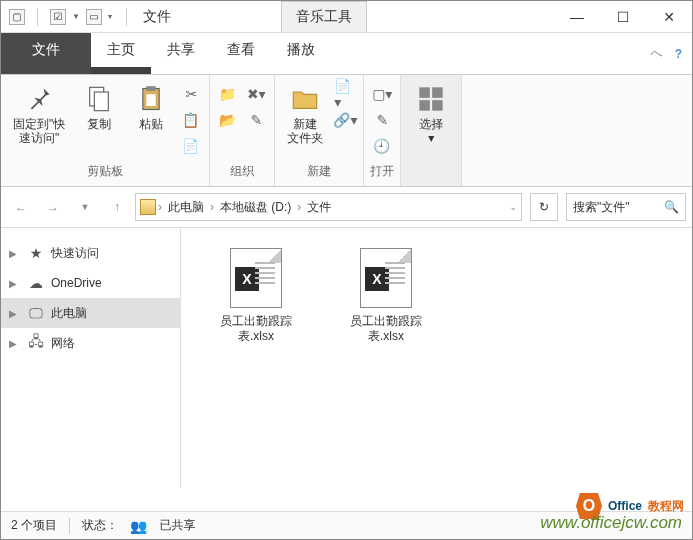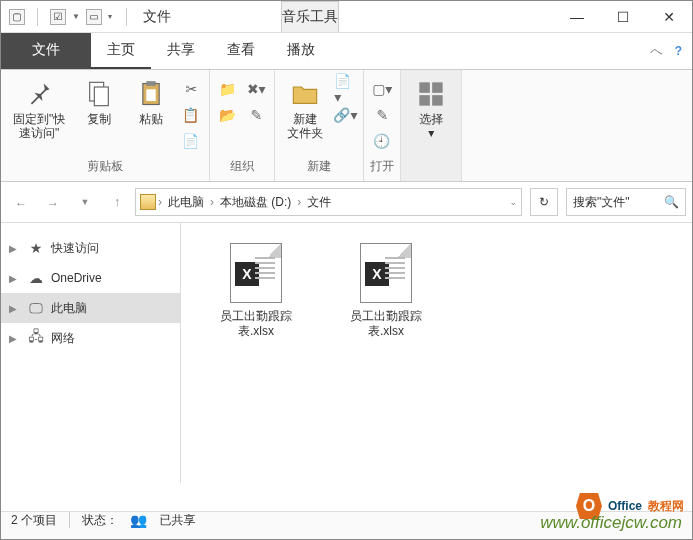--- a/index.html
+++ b/index.html
@@ -2,27 +2,27 @@
 <html><head>
 <meta charset="utf-8">
 <style>
 *{box-sizing:border-box;margin:0;padding:0;font-family:"Microsoft YaHei",sans-serif;font-size:12px;color:#333}
 body{width:693px;height:540px;background:#fff;border:1px solid #888;position:relative;overflow:hidden}
 .titlebar{height:32px;display:flex;align-items:center;background:#fff;border-bottom:1px solid #ddd}
 .titlebar .qat{display:flex;align-items:center;gap:6px;padding:0 8px}
 .qat-ico{width:16px;height:16px;display:flex;align-items:center;justify-content:center;border:1px solid #aaa;background:#f5f5f5;font-size:10px}
 .titlebar .sep{width:1px;height:18px;background:#ccc;margin:0 6px}
 .titlebar .title{padding:0 10px;font-size:14px}
-.titlebar .ctx-tab{margin-left:100px;background:#f0f0f0;border:1px solid #ccc;border-bottom:none;padding:6px 0;font-size:14px}
+.titlebar .ctx-tab{margin-left:100px;background:#f0f0f0;border:1px solid #ccc;border-bottom:none;padding:6px 14px;font-size:14px}
 .titlebar .winbtns{margin-left:auto;display:flex}
 .winbtn{width:46px;height:32px;display:flex;align-items:center;justify-content:center;font-size:14px}
 .tabs{display:flex;background:#fff;border-bottom:1px solid #ccc;position:relative}
 .tab{padding:8px 16px;font-size:14px;cursor:pointer}
 .tab.file{background:#4a4a4a;color:#fff}
-.tab.active{border-bottom:2px solid #404040}
+.tab.active{border-bottom:7px solid #404040}
 .tab-right{margin-left:auto;display:flex;align-items:center;gap:12px;padding:0 10px}
 .ribbon{background:#fafafa;border-bottom:1px solid #ccc;display:flex;height:112px}
 .group{border-right:1px solid #ddd;padding:4px 6px;display:flex;flex-direction:column;align-items:center;justify-content:space-between}
 .group-body{display:flex;gap:4px;flex:1;align-items:flex-start}
 .bigbtn{display:flex;flex-direction:column;align-items:center;justify-content:center;padding:4px 6px;gap:2px;text-align:center;min-width:48px}
 .bigbtn .ico{width:32px;height:32px;display:flex;align-items:center;justify-content:center;font-size:24px;color:#666}
 .bigbtn .lbl{font-size:12px;line-height:14px}
 .smallcol{display:flex;flex-direction:column;gap:4px;padding-top:4px}
 .smallbtn{width:24px;height:22px;display:flex;align-items:center;justify-content:center;font-size:14px;color:#666;border:1px solid transparent}
 .group-label{font-size:12px;color:#666;text-align:center;padding:2px 0}
@@ -41,21 +41,21 @@
 .nav-arrow{width:12px;color:#888;font-size:10px}
 .nav-ico{width:18px;height:18px;display:flex;align-items:center;justify-content:center;font-size:14px;color:#555}
 .content{flex:1;display:flex;gap:40px;padding:20px 30px;align-items:flex-start}
 .file{width:90px;display:flex;flex-direction:column;align-items:center;gap:6px;text-align:center}
 .file-ico{width:52px;height:60px;position:relative;background:#fff;border:1px solid #888;display:flex;align-items:center;justify-content:center}
 .file-ico::before{content:"";position:absolute;top:0;right:0;width:14px;height:14px;background:linear-gradient(135deg,#fff 50%,#ccc 50%)}
 .file-badge{width:24px;height:24px;background:#2a2a2a;color:#fff;display:flex;align-items:center;justify-content:center;font-weight:bold;font-size:14px;position:absolute;left:4px;top:18px}
 .file-lines{position:absolute;right:6px;top:10px;width:20px}
 .file-lines span{display:block;height:2px;background:#bbb;margin:3px 0}
 .file-name{font-size:12px;line-height:15px}
-.status{position:absolute;bottom:0;left:0;right:0;height:28px;border-top:1px solid #ddd;display:flex;align-items:flex-start;padding:0 10px;gap:12px;background:#fafafa}
+.status{position:absolute;bottom:0;left:0;right:0;height:28px;border-top:1px solid #ddd;display:flex;align-items:center;padding:0 10px;gap:12px;background:#fafafa}
 .status .s-sep{width:1px;height:16px;background:#ccc}
 .watermark{position:absolute;right:8px;bottom:20px;display:flex;align-items:center;gap:6px;font-size:16px}
 .watermark .o{width:26px;height:26px;background:#e06a1a;display:flex;align-items:center;justify-content:center;color:#fff;font-weight:bold;font-size:16px;clip-path:polygon(15% 0,85% 0,100% 50%,85% 100%,15% 100%,0 50%)}
 .watermark .t1{color:#0c4a6e;font-weight:bold}
 .watermark .t2{color:#e06a1a;font-weight:bold}
 .wm2{position:absolute;right:10px;bottom:6px;color:#5a8a2a;font-size:17px;font-style:italic}
 svg{display:block}
 </style>
 </head>
 <body>

